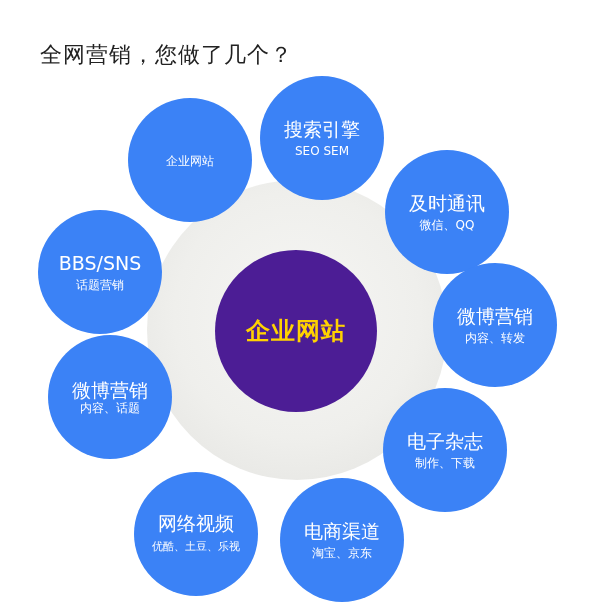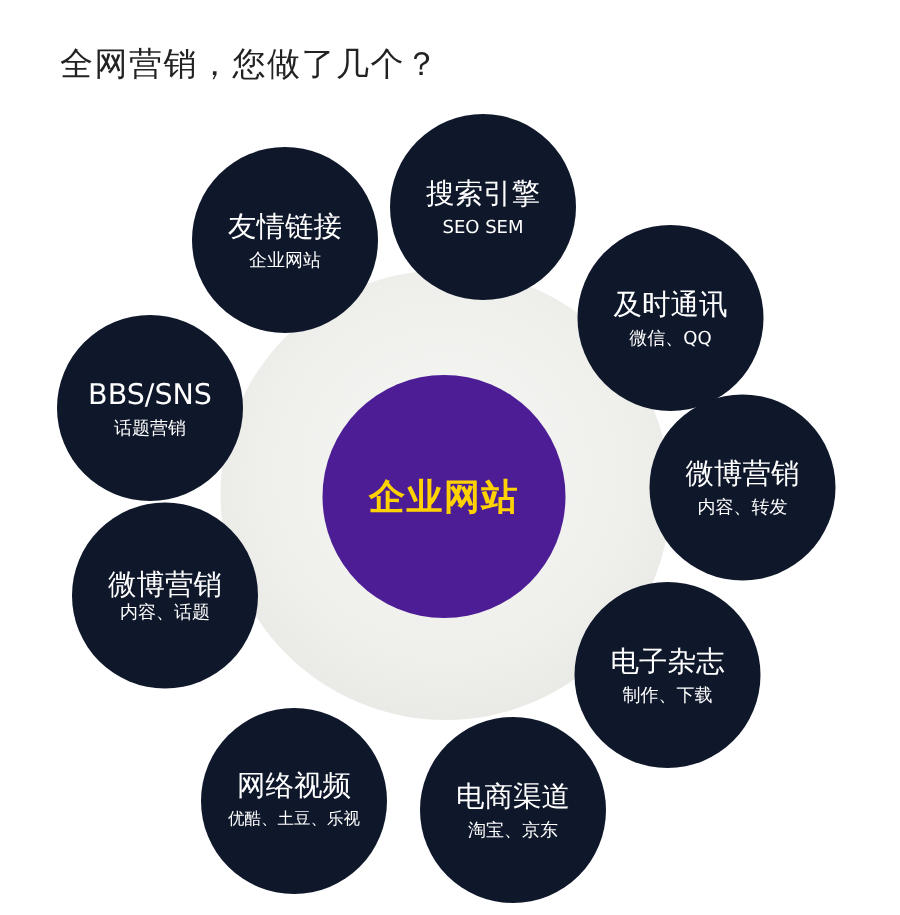--- a/index.html
+++ b/index.html
@@ -1,18 +1,18 @@
 <!DOCTYPE html>
 <html><head>
   <meta charset="utf-8">
   <style>
     html, body { margin: 0; padding: 0; background: #ffffff; }
     body { width: 600px; height: 610px; position: relative; overflow: hidden; font-family: "DejaVu Sans", sans-serif; }
     .title {
-      position: absolute; left: 40px; top: 28px;
+      position: absolute; left: 40px; top: 40px;
       font-family: Liberation Sans, sans-serif;
       font-size: 22px; color: #222222; letter-spacing: 1px;
       white-space: nowrap;
       text-align: center;
     }
     .gray-ring {
       position: absolute; left: 147px; top: 180px; width: 300px; height: 300px;
       border-radius: 50%;
       background: radial-gradient(circle at 50% 45%, #f6f6f4 0%, #efefec 55%, #e2e2df 100%);
     }
@@ -20,41 +20,40 @@
       position: absolute; left: 215px; top: 250px; width: 162px; height: 162px;
       border-radius: 50%;
       background: #4c1d95;
       display: flex; align-items: center; justify-content: center;
     }
     .core-label {
       color: #ffd200; font-size: 24px; font-weight: bold; letter-spacing: 1px;
     }
     .node {
       position: absolute; width: 124px; height: 124px; border-radius: 50%;
-      background: #0f172a;
+      background: #3b82f6;
       display: flex; flex-direction: column; align-items: center; justify-content: center;
       color: #ffffff; text-align: center;
       cursor: pointer;
     }
     .node-title { font-size: 19px; line-height: 24px; white-space: nowrap; }
     .node-sub { font-size: 12px; line-height: 16px; margin-top: 2px; white-space: nowrap; }
   </style>
 </head>
 <body>
 
 <div class="title">全网营销，您做了几个？</div>
 
 <div class="gray-ring"></div>
 
 <div class="core">
   <span class="core-label">企业网站</span>
 </div>
 
 <div class="node" style="left:128px;top:98px;">
-  <span class="node-title">友情链接</span>
   <span class="node-sub">企业网站</span>
 </div>
 
 <div class="node" style="left:260px;top:76px;">
   <span class="node-title">搜索引擎</span>
   <span class="node-sub">SEO SEM</span>
 </div>
 
 <div class="node" style="left:385px;top:150px;">
   <span class="node-title">及时通讯</span>

